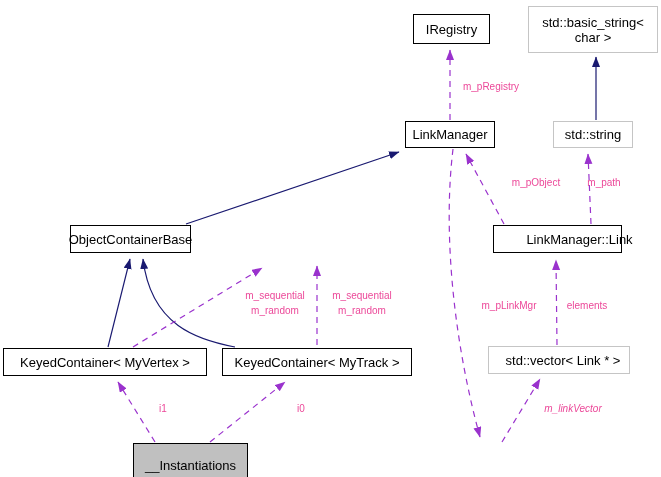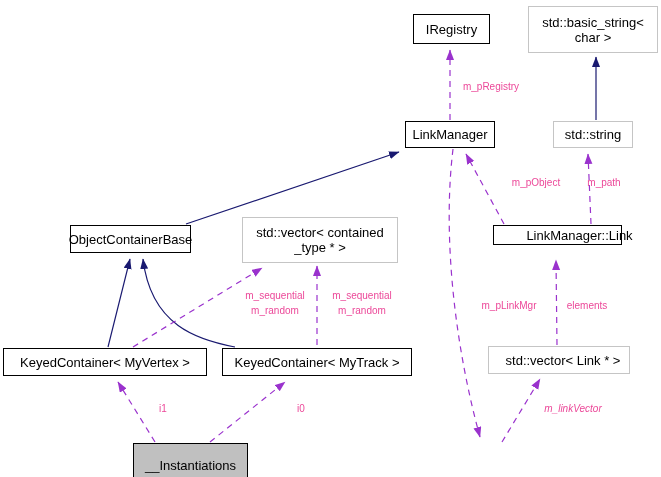--- a/index.html
+++ b/index.html
@@ -82,24 +82,22 @@
 
   <div class="node external" style="left:528px; top:6px; width:130px; height:47px;">std::basic_string&lt;
 char &gt;</div>
 
   <div class="node" style="left:405px; top:121px; width:90px; height:27px;">LinkManager</div>
 
   <div class="node external" style="left:553px; top:121px; width:80px; height:27px;">std::string</div>
 
   <div class="node" style="left:70px; top:225px; width:121px; height:28px;">ObjectContainerBase</div>
 
-  <div class="node external" style="left:242px; top:217px; width:156px; height:46px;">std::vector&lt; contained
-_type * &gt;</div>
 
-  <div class="node" style="left:493px; top:225px; width:129px; height:20px;padding-left:44px;">LinkManager::Link</div>
+  <div class="node" style="left:493px; top:225px; width:129px; height:28px;padding-left:44px;">LinkManager::Link</div>
 
   <div class="node" style="left:3px; top:348px; width:204px; height:28px;">KeyedContainer&lt; MyVertex &gt;</div>
 
   <div class="node" style="left:222px; top:348px; width:190px; height:28px;">KeyedContainer&lt; MyTrack &gt;</div>
 
   <div class="node external" style="left:488px; top:346px; width:142px; height:28px;padding-left:8px;">std::vector&lt; Link * &gt;</div>
 
   <div class="node focus" style="left:133px; top:443px; width:115px; height:45px;">__Instantiations</div>
 
 

